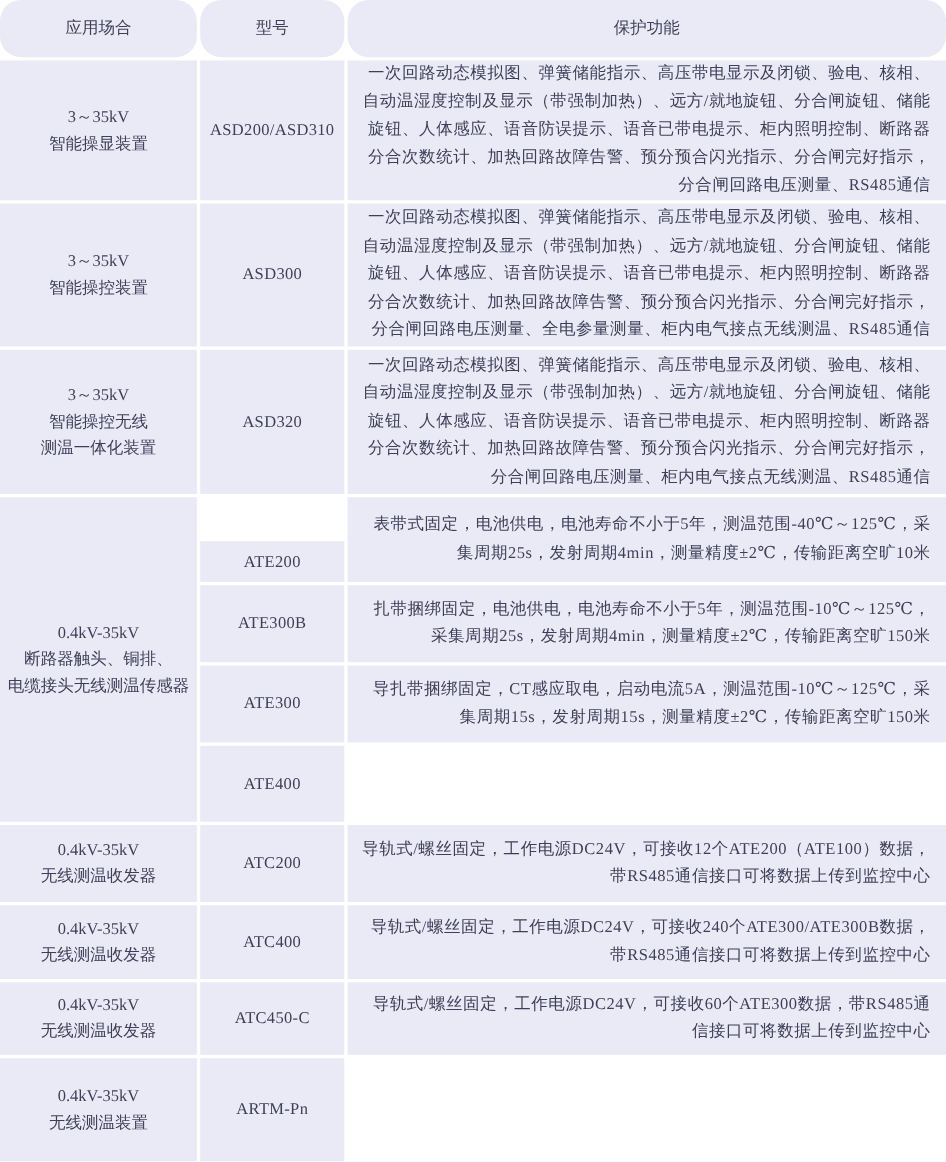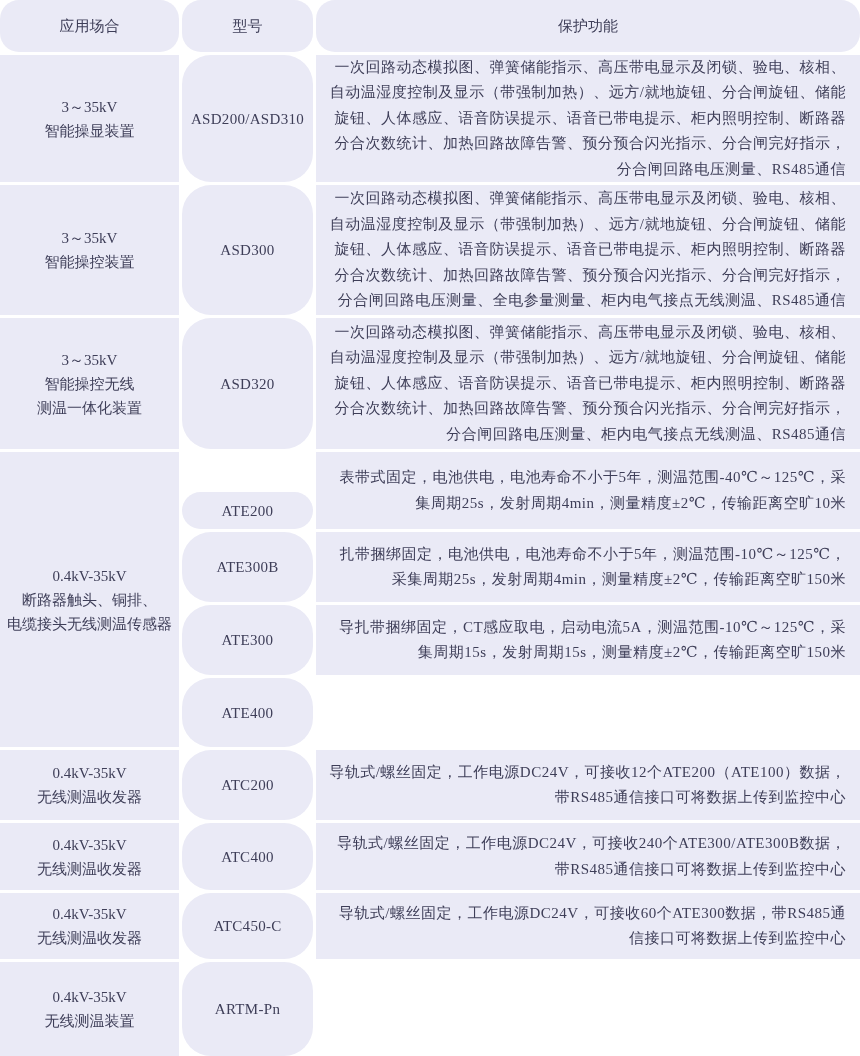--- a/index.html
+++ b/index.html
@@ -32,21 +32,21 @@
   }
   .cell.header { font-size: 15px; border-radius: 19px; }
   .cell.func {
     justify-content: flex-start;
     text-align: right;
     white-space: normal;
     padding: 6px 14px 6px 11px;
     line-height: 25.5px;
     letter-spacing: 0.5px;
   }
-  .cell.model { letter-spacing: 0.3px; border-radius: 29px; }
+  .cell.model { letter-spacing: 0.3px; }
 </style>
 </head>
 <body>
 
 <div class="spec-table">
 
   <div class="cell header" style="grid-area:1/1/2/2">应用场合</div>
   <div class="cell header" style="grid-area:1/3/2/4">保护功能</div>
   <div class="cell header" style="grid-area:1/2/2/3">型号</div>
 

